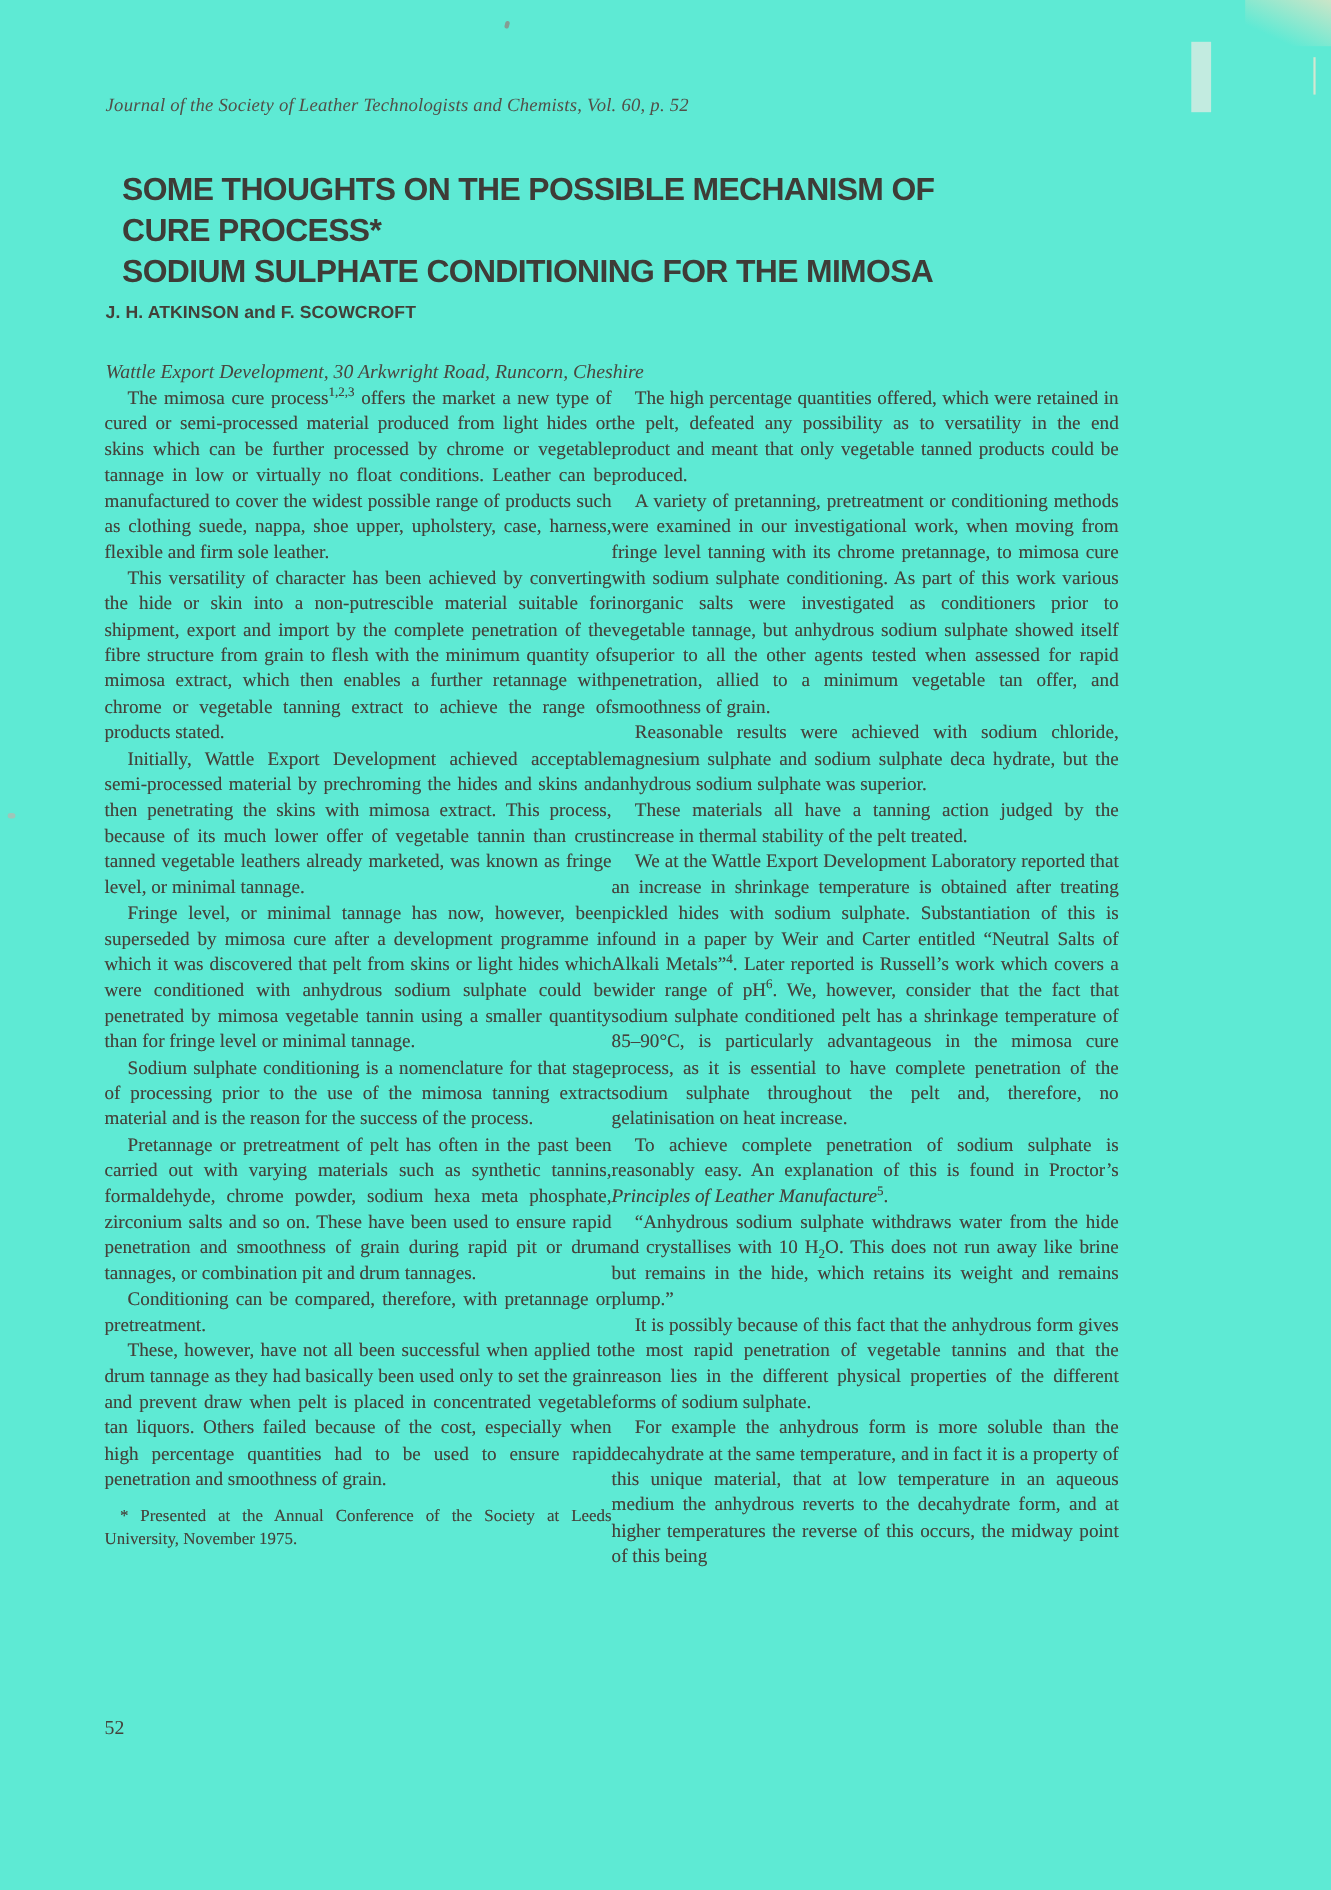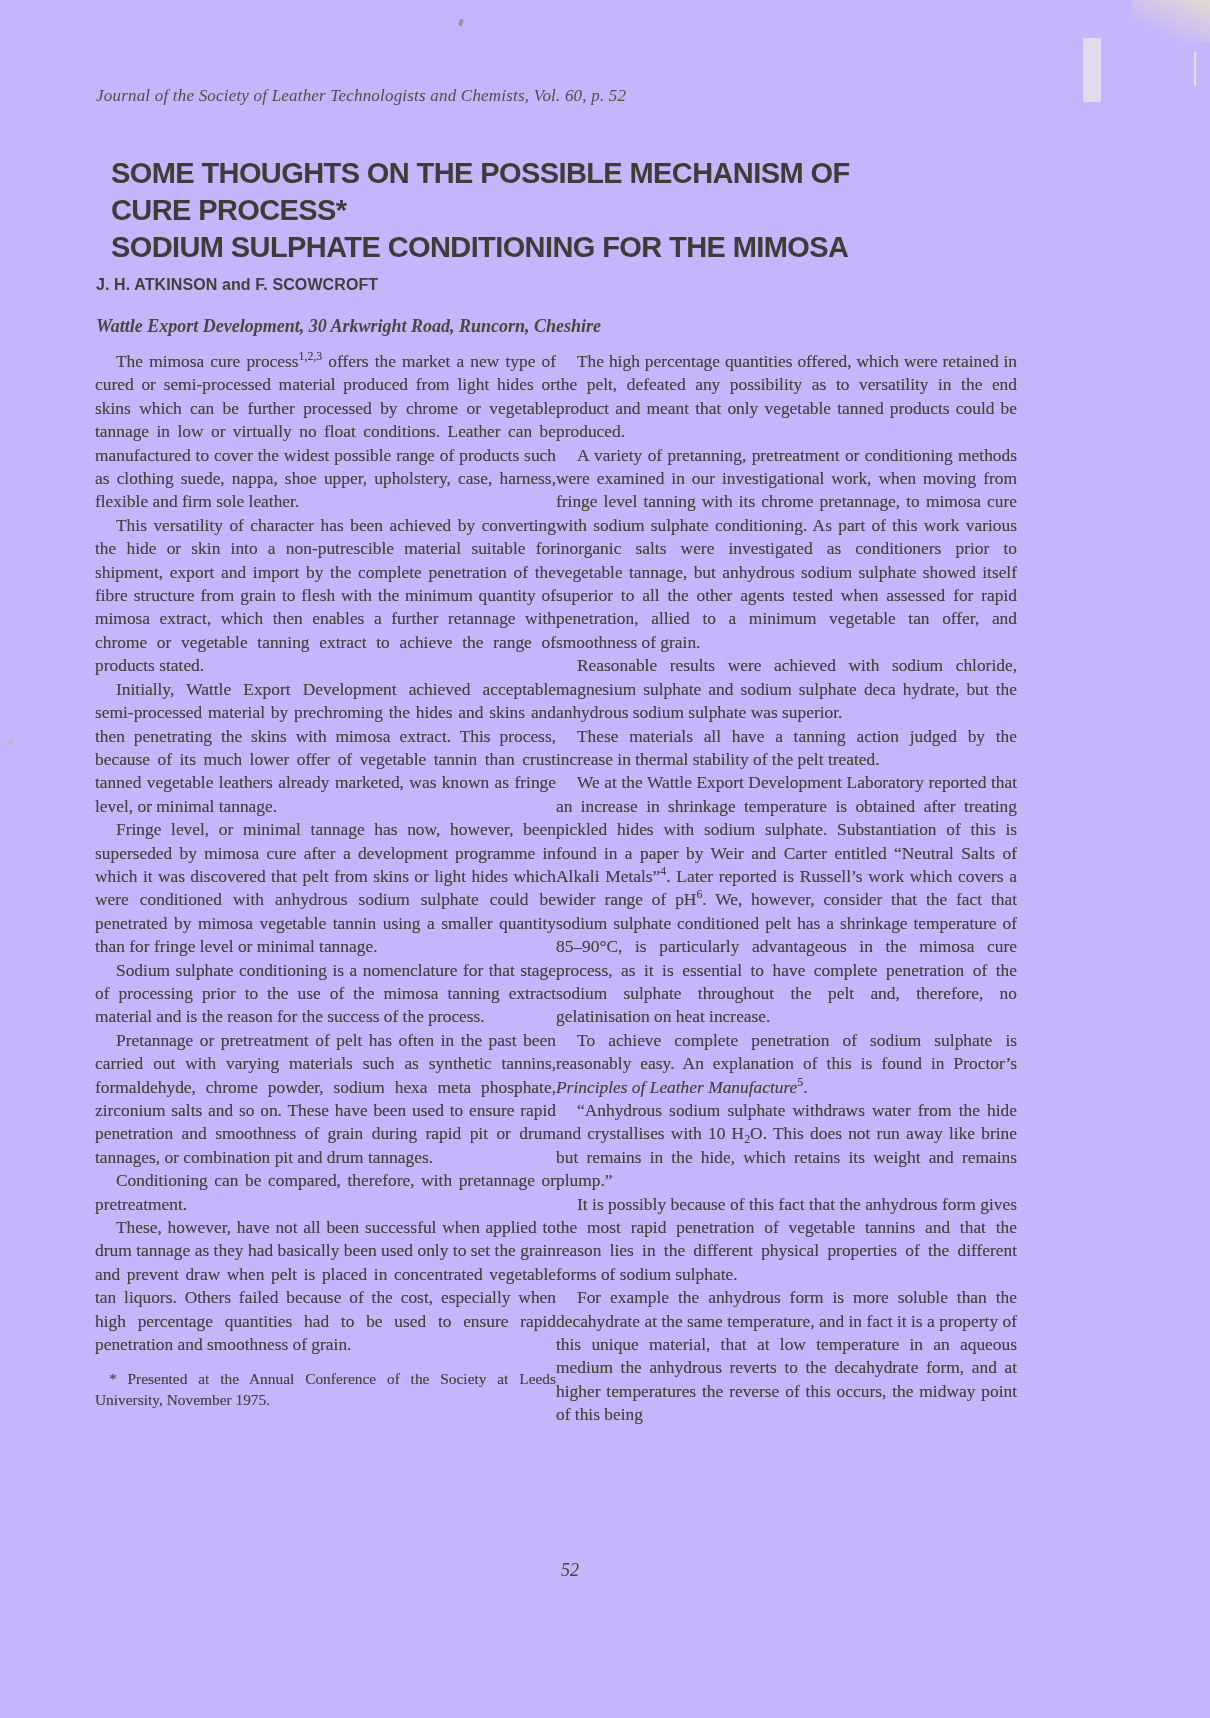--- a/index.html
+++ b/index.html
@@ -8,21 +8,21 @@
     width: 1210px;
     height: 1718px;
     overflow: hidden;
     background: #f2f1ed;
   }
   .page {
     position: absolute;
     inset: 0;
     width: 1210px;
     height: 1718px;
-    background: #c4b5fd;
+    background: #5eead4;
     font-family: "Liberation Serif", serif;
     color: #45423b;
   }
   .journal-line {
     position: absolute;
     left: 96px;
     top: 86px;
     font-style: italic;
     font-size: 17px;
     color: #524f48;
@@ -48,25 +48,24 @@
     top: 276px;
     font-family: "Liberation Sans", sans-serif;
     font-weight: bold;
     font-size: 16px;
     color: #434039;
     letter-spacing: 0.1px;
   }
   .affiliation {
     position: absolute;
     left: 96px;
-    top: 316px;
+    top: 328px;
     font-style: italic;
     font-size: 18px;
     color: #4a4740;
-    font-weight: bold;
   }
   .columns {
     position: absolute;
     left: 95px;
     top: 350px;
     width: 950px;
     display: flex;
   }
   .col {
     width: 461px;
@@ -88,24 +87,22 @@
     line-height: 20.5px;
     text-indent: 14px;
     text-align: justify;
     color: #46433c;
   }
   .page-number {
     position: absolute;
     left: 95px;
     top: 1560px;
     width: 950px;
-    text-align: center;
     font-size: 18px;
     color: #45423b;
-    font-style: italic;
   }
   
   .corner-tint {
     position: absolute;
     right: 0;
     top: 0;
     width: 78px;
     height: 42px;
     background: linear-gradient(205deg, rgba(240,228,196,0.75), rgba(240,228,196,0) 75%);
   }

